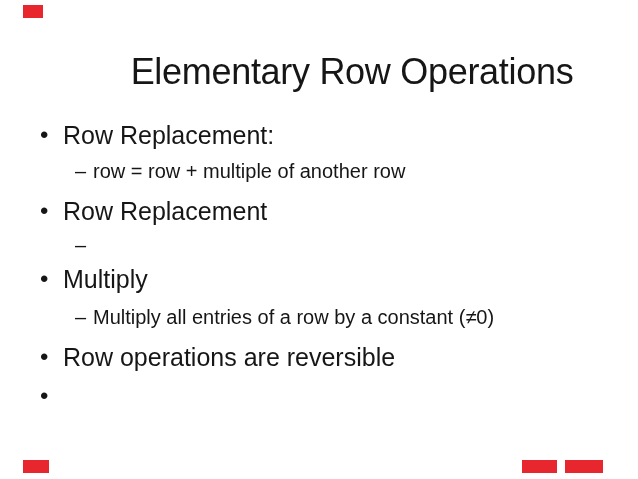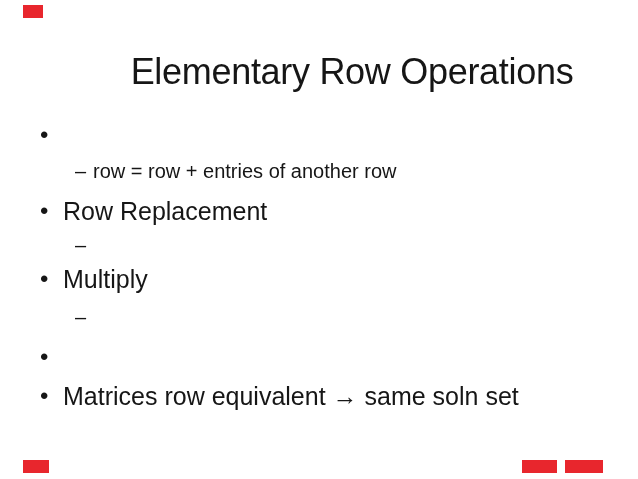--- a/index.html
+++ b/index.html
@@ -64,51 +64,53 @@
 <body>
 
 <div class="slide">
 
   <div class="redact r-tl"></div>
 
   <h1 class="title">Elementary Row Operations</h1>
 
   <div class="row main" style="top:116px">
     <span class="dot">•</span>
+    <span class="txt">Row Replacement:</span>
   </div>
 
   <div class="row sub" style="top:156px">
     <span class="dash">–</span>
-    <span class="txt">row = row + entries of another row</span>
+    <span class="txt">row = row + multiple of another row</span>
   </div>
 
   <div class="row main" style="top:192px">
     <span class="dot">•</span>
     <span class="txt">Row Replacement</span>
   </div>
 
   <div class="row sub" style="top:230px">
     <span class="dash">–</span>
   </div>
 
   <div class="row main" style="top:260px">
     <span class="dot">•</span>
     <span class="txt">Multiply</span>
   </div>
 
   <div class="row sub" style="top:302px">
     <span class="dash">–</span>
+    <span class="txt">Multiply all entries of a row by a constant (≠0)</span>
   </div>
 
   <div class="row main" style="top:338px">
     <span class="dot">•</span>
+    <span class="txt">Row operations are reversible</span>
   </div>
 
   <div class="row main" style="top:377px">
     <span class="dot">•</span>
-    <span class="txt">Matrices row equivalent → same soln set</span>
   </div>
 
   <div class="redact r-bl"></div>
   <div class="redact r-br1"></div>
   <div class="redact r-br2"></div>
 
 </div>
 
 </body></html>

